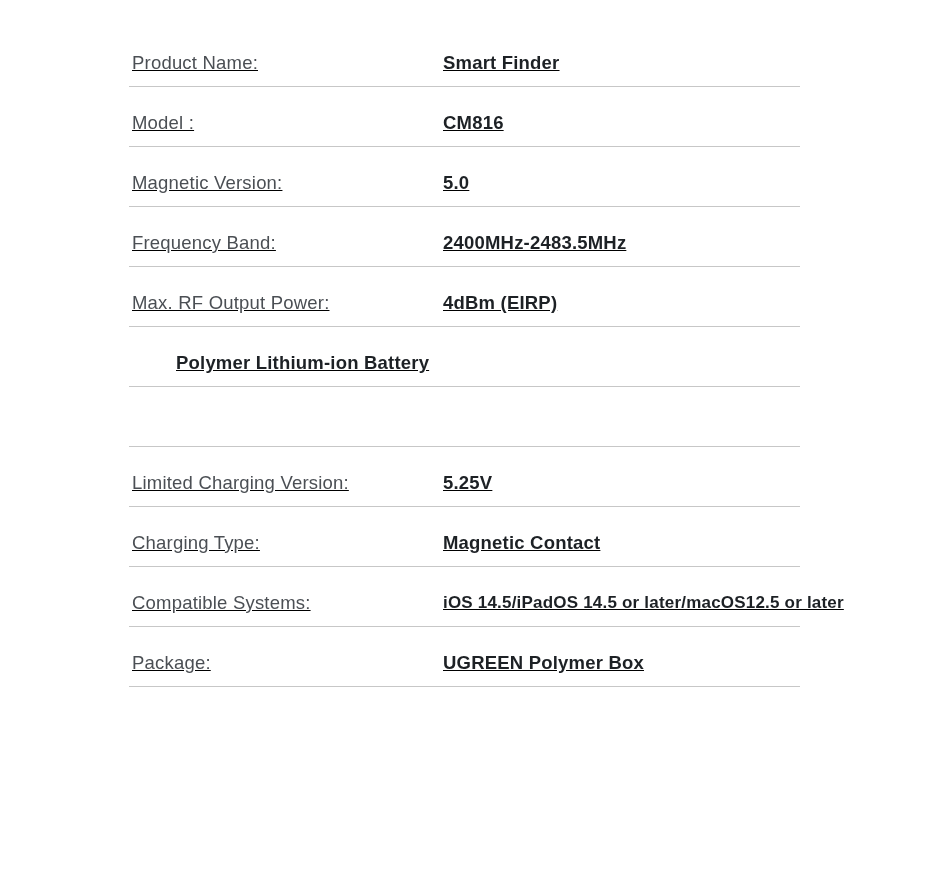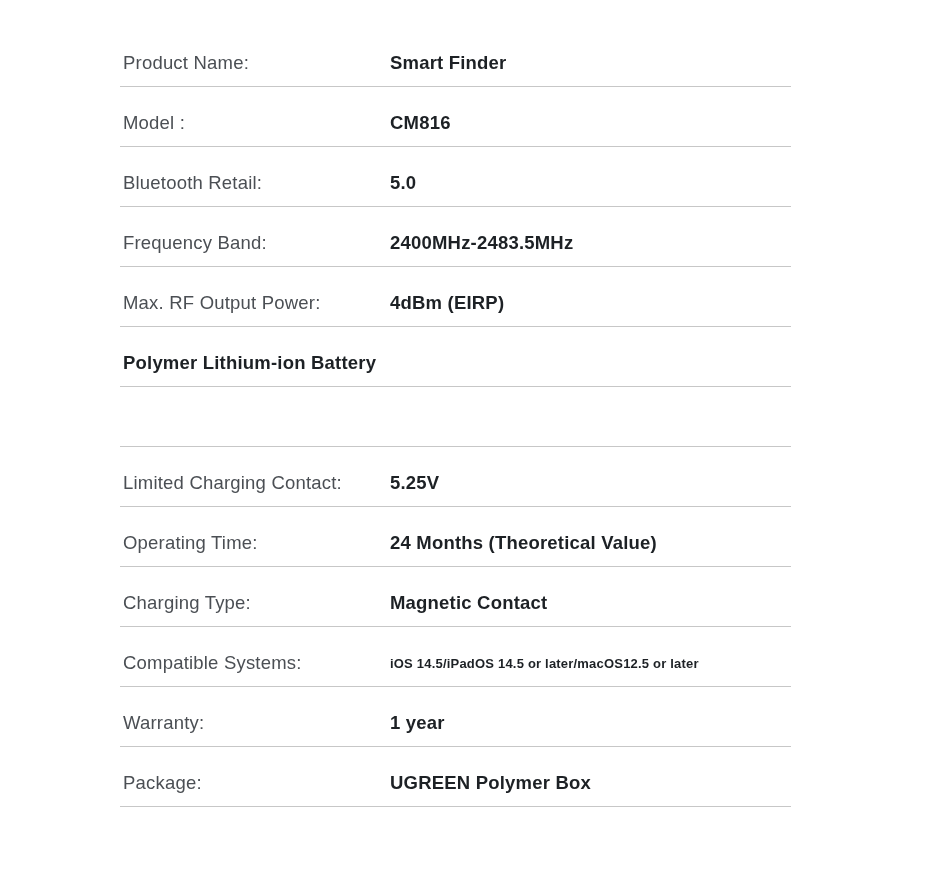--- a/index.html
+++ b/index.html
@@ -9,23 +9,24 @@
   body {
     width: 930px;
     height: 876px;
     background: var(--page-bg, #ffffff);
     font-family: "Liberation Sans", "DejaVu Sans", sans-serif;
     position: relative;
     overflow: hidden;
   }
   .spec-table {
     position: absolute;
-    left: 120px;
+    left: 129px;
     top: 27px;
     width: 671px;
+    text-decoration: underline;
   }
   .spec-row {
     height: 60px;
     box-sizing: border-box;
     border-bottom: 1px solid var(--divider, #c7c7c7);
     display: flex;
     align-items: center;
     padding-top: 13px;
     padding-left: 3px;
   }
@@ -37,42 +38,43 @@
     color: var(--label-text, #4b4f54);
     letter-spacing: 0.2px;
     white-space: nowrap;
   }
   .spec-value {
     font-size: 18.5px;
     font-weight: 700;
     color: var(--value-text, #1d2125);
     letter-spacing: 0.2px;
     white-space: nowrap;
+    margin-left: 44px;
   }
   .spec-value.small {
-    font-size: 13px;
+    font-size: 17px;
   }
 </style>
 </head>
 <body>
 
 <div class="spec-table">
 
   <div class="spec-row">
     <div class="spec-label">Product Name:</div>
     <div class="spec-value">Smart Finder</div>
   </div>
 
   <div class="spec-row">
     <div class="spec-label">Model :</div>
     <div class="spec-value">CM816</div>
   </div>
 
   <div class="spec-row">
-    <div class="spec-label">Bluetooth Retail:</div>
+    <div class="spec-label">Magnetic Version:</div>
     <div class="spec-value">5.0</div>
   </div>
 
   <div class="spec-row">
     <div class="spec-label">Frequency Band:</div>
     <div class="spec-value">2400MHz-2483.5MHz</div>
   </div>
 
   <div class="spec-row">
     <div class="spec-label">Max. RF Output Power:</div>
@@ -80,42 +82,34 @@
   </div>
 
   <div class="spec-row">
     <div class="spec-value">Polymer Lithium-ion Battery</div>
   </div>
 
   <div class="spec-row">
   </div>
 
   <div class="spec-row">
-    <div class="spec-label">Limited Charging Contact:</div>
+    <div class="spec-label">Limited Charging Version:</div>
     <div class="spec-value">5.25V</div>
   </div>
 
-  <div class="spec-row">
-    <div class="spec-label">Operating Time:</div>
-    <div class="spec-value">24 Months (Theoretical Value)</div>
-  </div>
 
   <div class="spec-row">
     <div class="spec-label">Charging Type:</div>
     <div class="spec-value">Magnetic Contact</div>
   </div>
 
   <div class="spec-row">
     <div class="spec-label">Compatible Systems:</div>
     <div class="spec-value small">iOS 14.5/iPadOS 14.5 or later/macOS12.5 or later</div>
   </div>
 
-  <div class="spec-row">
-    <div class="spec-label">Warranty:</div>
-    <div class="spec-value">1 year</div>
-  </div>
 
   <div class="spec-row">
     <div class="spec-label">Package:</div>
     <div class="spec-value">UGREEN Polymer Box</div>
   </div>
 
 </div>
 
 </body></html>

